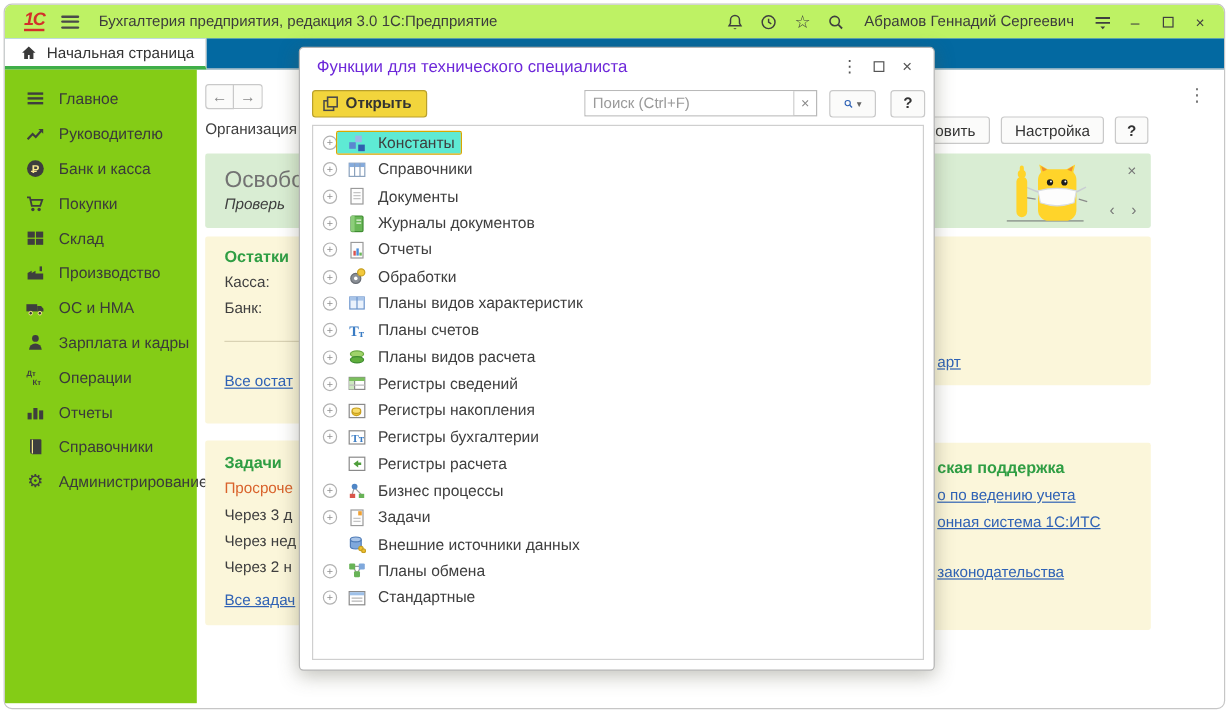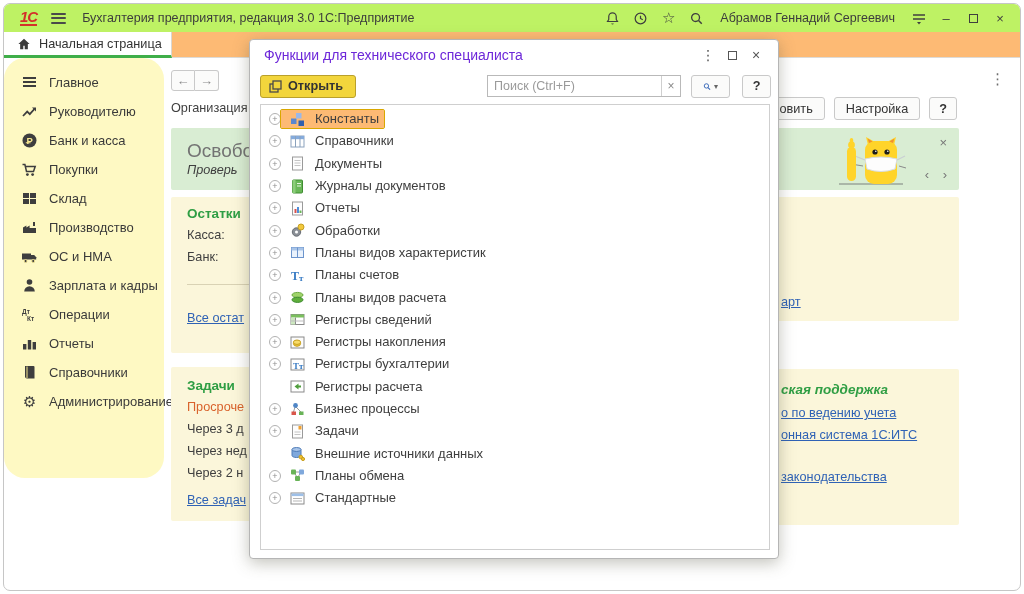--- a/index.html
+++ b/index.html
@@ -14,25 +14,25 @@
   .logo1c { font-weight:bold; font-style:italic; color:#d3302a; font-size:15px; margin-left:16px; letter-spacing:-1px; border-bottom:2px solid #d3302a; line-height:14px; }
   .burger { width:15px; height:11px; margin-left:14px; display:flex; flex-direction:column; justify-content:space-between; cursor:pointer; }
   .burger i { height:2px; background:#4a4a4a; border-radius:1px; }
   #app-title { font-size:12.5px; color:#3c3c3c; margin-left:16px; }
   #titlebar-right { margin-left:auto; display:flex; align-items:center; gap:11px; padding-right:12px; }
   .tb-ico { width:17px; height:17px; display:flex; align-items:center; justify-content:center; color:#3f3f3f; font-size:15px; cursor:pointer; }
   #user-name { font-size:12.5px; color:#3c3c3c; margin:0 4px; }
   .win-ctl { font-size:13px; color:#3f3f3f; width:16px; text-align:center; cursor:pointer; }
   .maxbox { width:9px; height:9px; border:1.4px solid #3f3f3f; display:inline-block; }
   
-  #tabbar { position:absolute; left:0; top:28px; width:100%; height:26px; background:#fdba74; border-bottom:1px solid #dddbd7; }
+  #tabbar { position:absolute; left:0; top:28px; width:100%; height:26px; background:#0369a1; border-bottom:1px solid #dddbd7; }
   #home-tab { position:absolute; left:0; top:0; width:168px; height:26px; background:#fff; border-right:1px solid #d9d7d3; border-bottom:3px solid #3fae49; display:flex; align-items:center; gap:8px; padding-left:13px; cursor:pointer; }
   #home-tab span { font-size:12.7px; color:#333; }
   
-  #sidebar { position:absolute; left:0; top:54px; width:160px; height:420px; background:#fef9c3;border-radius:21px; }
+  #sidebar { position:absolute; left:0; top:54px; width:160px; height:528px; background:#84cc16; }
   .sb-item { display:flex; align-items:center; height:29px; padding-left:17px; cursor:pointer; }
   .sb-item svg, .sb-item .uico { width:17px; height:17px; flex:0 0 17px; }
   .uico { font-size:15px; color:#3e3e3e; line-height:17px; text-align:center; }
   .sb-item span.lbl { font-size:13px; color:#3a3a3a; margin-left:11px; white-space:nowrap; }
   
   .navbtns { left:167px; top:66px; display:flex; }
   .navbtn { width:24px; height:21px; background:#fbfbfa; border:1px solid #c9c9c9; display:flex; align-items:center; justify-content:center; color:#8a8a8a; font-size:13px; cursor:pointer; }
   .navbtn:first-child { border-radius:3px 0 0 3px; }
   .navbtn:last-child { border-radius:0 3px 3px 0; border-left:none; }
   .btn { background:#fbfbfa; border:1px solid #c9c9c9; border-radius:3px; height:23px; font-size:12.7px; color:#333; padding:0 11px; display:flex; align-items:center; cursor:pointer; font-family:"Liberation Sans",sans-serif; }
@@ -55,21 +55,21 @@
   #search-clear { width:19px; border-left:1px solid #cfcfcf; color:#8a8a8a; font-size:12px; display:flex; align-items:center; justify-content:center; cursor:pointer; }
   #search-drop { margin-left:10px; width:39px; height:23px; justify-content:center; gap:3px; }
   #dlg-help { margin-left:12px; width:29px; height:23px; justify-content:center; font-weight:bold; }
   #tree { position:absolute; left:10px; top:64px; width:510px; height:446px; border:1px solid #cfcfcf; overflow:hidden; padding-top:3px; }
   .trow { height:22.3px; display:flex; align-items:center; padding-left:8px; cursor:pointer; }
   .exp { width:12px; height:12px; border:1px solid #b2b2b2; border-radius:50%; color:#8f8f8f; font-size:9px; line-height:10px; text-align:center; flex:0 0 12px; }
   .exp.hidden { visibility:hidden; }
   .exp::before { content:"+"; }
   .trow svg { width:15px; height:15px; margin-left:9px; flex:0 0 15px; }
   .tlabel { font-size:13px; color:#3e3e3e; margin-left:8px; white-space:nowrap; padding:1px 5px 2px 2px; }
-  .trow.sel .selwrap { background:#fdba74; outline:1.5px solid #d9a700; border-radius:1px; display:flex; align-items:center; }
+  .trow.sel .selwrap { background:#5eead4; outline:1.5px solid #d9a700; border-radius:1px; display:flex; align-items:center; }
   .selwrap { display:flex; align-items:center; }
   
   .bn-x { position:absolute; right:12px; top:7px; color:#777; font-size:13px; cursor:pointer; }
   .bn-arr { position:absolute; bottom:8px; color:#777; font-size:13px; cursor:pointer; }
 </style>
 </head>
 <body>
 
 <div id="window">
 
@@ -277,21 +277,21 @@
     <div class="ptext" style="position:absolute; left:16px; top:55px;">Через 3 д</div>
     <div class="ptext" style="position:absolute; left:16px; top:77px;">Через нед</div>
     <div class="ptext" style="position:absolute; left:16px; top:99px;">Через 2 н</div>
     <span class="link" style="position:absolute; left:16px; top:126px;">Все задач</span>
   </div>
 
   <div class="abs panel" style="left:597px; top:193px; width:358px; height:124px;">
     <span class="link" style="position:absolute; left:180px; top:98px;text-decoration:underline;">арт</span>
   </div>
   <div class="abs panel" style="left:597px; top:365px; width:358px; height:156px;">
-    <div class="gr-head" style="position:absolute; left:180px; top:13px;font-style:italic;">ская поддержка</div>
+    <div class="gr-head" style="position:absolute; left:180px; top:13px;">ская поддержка</div>
     <span class="link" style="position:absolute; left:180px; top:37px;">о по ведению учета</span>
     <span class="link" style="position:absolute; left:180px; top:59px;">онная система 1С:ИТС</span>
     <span class="link" style="position:absolute; left:180px; top:101px;">законодательства</span>
   </div>
 
   <div id="dialog">
     <div id="dlg-head">
       <span id="dlg-title">Функции для технического специалиста</span>
       <span class="dlg-ico">⋮</span>
       <span class="dlg-ico"><span style="display:inline-block;width:9px;height:9px;border:1.3px solid #555;"></span></span>

